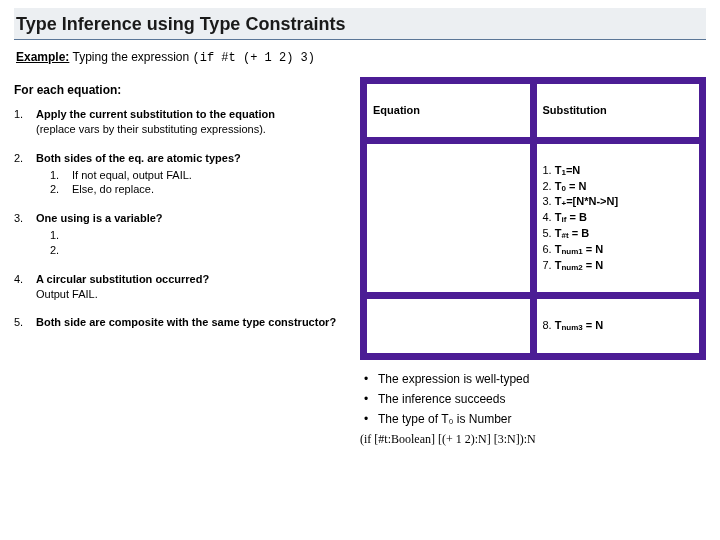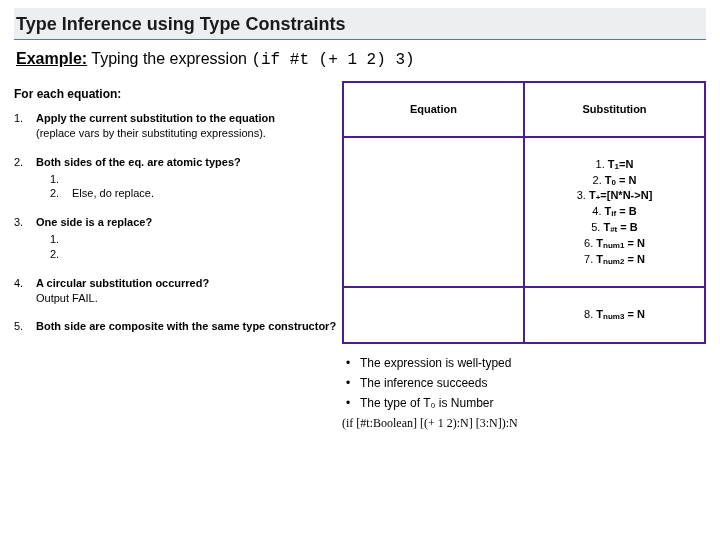--- a/index.html
+++ b/index.html
@@ -1,37 +1,37 @@
 <!DOCTYPE html>
 <html><head>
 <meta charset="utf-8">
 <style>
   html,body{margin:0;padding:0;font-family:Verdana,Geneva,sans-serif;font-size:11px;color:#000;background:#fff}
   .slide{box-sizing:border-box;width:720px;height:532px;padding:8px 14px;position:relative}
   .titlebar{background:#eceff2;border-bottom:1px solid #5b7697;padding:6px 2px 4px 2px}
   .titlebar h1{margin:0;font-size:18px;font-weight:bold;color:#1a1a1a}
-  .example{margin:10px 2px 8px 2px;font-size:16px}
+  .example{margin:10px 2px 8px 2px;font-size:12px}
   .example b{font-weight:bold}
   .example u{text-decoration:underline}
   .mono{font-family:"Courier New",monospace}
   .stage{display:inline-block;background:#a7c0d8;background:linear-gradient(#c5d4e3,#9ab5cf);padding:4px 44px 4px 8px;font-weight:bold;font-size:13px;color:#111;border:1px solid #9ab5cf}
-  .cols{display:flex;margin-top:12px}
+  .cols{display:flex;gap:18px;margin-top:12px}
   .left{flex:0 0 328px}
   .right{flex:1}
   .foreach{font-weight:bold;margin:6px 0 10px 0;font-size:12px}
   ol.steps{margin:0;padding:0;list-style:none}
   ol.steps>li{display:flex;margin-bottom:14px;line-height:1.35}
   ol.steps>li .n{width:22px;flex:0 0 22px;font-weight:normal}
   ol.steps>li .body{flex:1}
   ol.steps>li .body .lead{font-weight:bold}
   ol.sub{margin:2px 0 0 14px;padding:0;list-style:none}
   ol.sub li{display:flex}
   ol.sub li .sn{width:22px;flex:0 0 22px}
   table.eq{border-collapse:collapse;width:100%;table-layout:fixed}
-  table.eq th,table.eq td{border:2px solid #4c1d95;padding:19px 6px;text-align:center;vertical-align:top;font-size:11px;line-height:1.35}
+  table.eq th,table.eq td{border:7px solid #4c1d95;padding:19px 6px;text-align:left;vertical-align:top;font-size:11px;line-height:1.35}
   table.eq th{font-weight:bold}
   table.eq td:first-child{width:46%}
   .subcell div{white-space:nowrap}
   sub{font-size:8px;vertical-align:-1px}
   ul.bul{list-style:none;margin:12px 0 6px 0;padding:0}
   ul.bul li{margin:6px 0;padding-left:18px;position:relative;font-size:12px}
   ul.bul li::before{content:"•";position:absolute;left:4px;top:0}
   .final{font-family:Liberation Serif, serif;font-size:12px;margin-top:6px}
 </style>
 </head>
@@ -56,30 +56,31 @@
       <ol class="steps" id="steps">
           <li>
             <div class="n">1.</div>
             <div class="body"><span class="lead">Apply the current substitution to the equation</span><br><span>(replace vars by their substituting expressions).</span></div>
           </li>
           <li>
             <div class="n">2.</div>
             <div class="body"><span class="lead">Both sides of the eq. are atomic types?</span><ol class="sub">
                 <li>
                   <span class="sn">1.</span>
+                  <span>If not equal, output FAIL.</span>
                 </li>
                 <li>
                   <span class="sn">2.</span>
                   <span>Else, do replace.</span>
                 </li>
               </ol></div>
           </li>
           <li>
             <div class="n">3.</div>
-            <div class="body"><span class="lead">One side is a replace?</span><ol class="sub">
+            <div class="body"><span class="lead">One using is a variable?</span><ol class="sub">
                 <li>
                   <span class="sn">1.</span>
                 </li>
                 <li>
                   <span class="sn">2.</span>
                 </li>
               </ol></div>
           </li>
           <li>
             <div class="n">4.</div>

